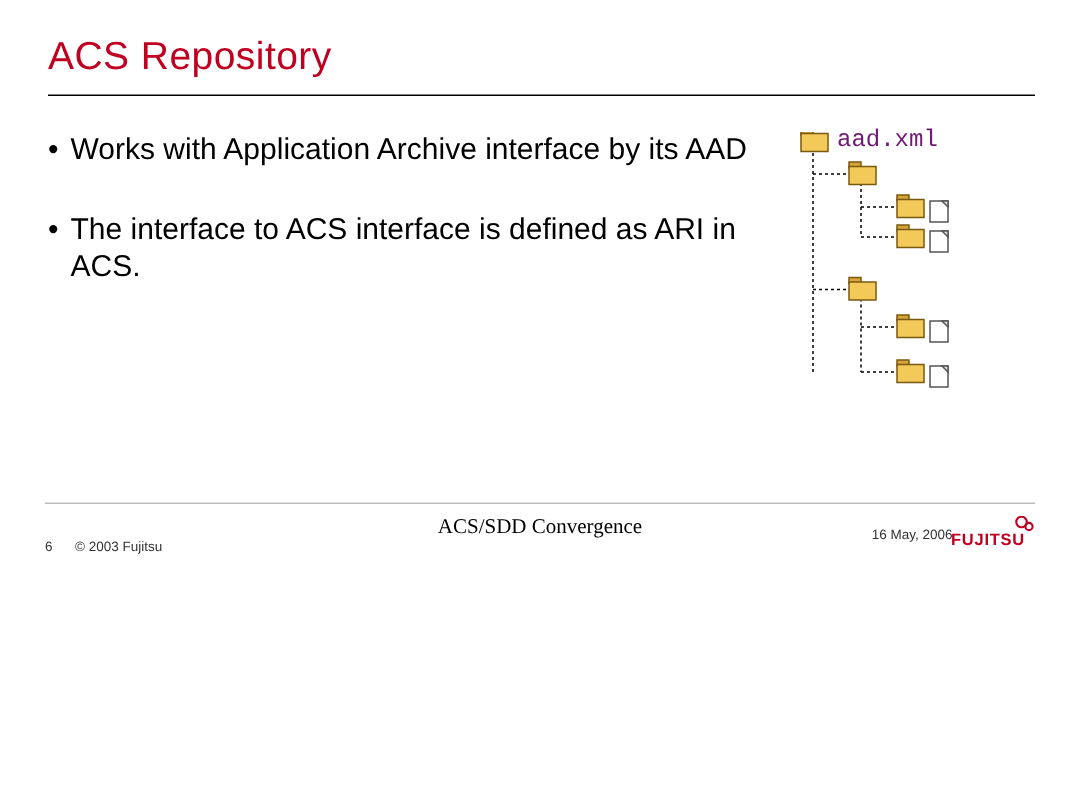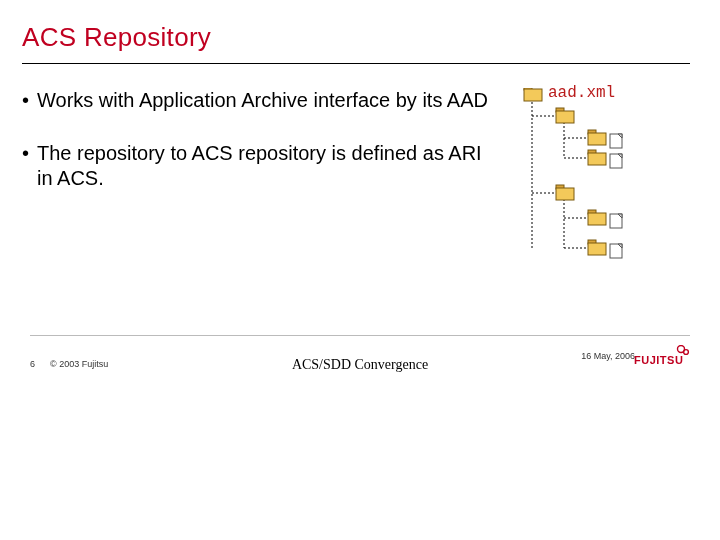--- a/index.html
+++ b/index.html
@@ -1,30 +1,30 @@
 <!DOCTYPE html>
 <html><head>
 <meta charset="utf-8">
 <style>
   * { box-sizing: border-box; margin: 0; padding: 0; }
   html, body { width: 720px; height: 540px; background: #fff; font-family: Arial, Helvetica, sans-serif; overflow: hidden; }
-  .slide { position: relative; width: 720px; height: 389px; padding: 22px 30px 0 22px; }
+  .slide { position: relative; width: 720px; height: 389px; padding: 22px 30px 0 32px; }
   .title { color: #c00020; font-size: 26px; font-weight: normal; letter-spacing: 0.3px; }
   .hr { border: none; border-top: 1.5px solid #000; margin: 10px 0 24px 0; }
   .body-row { display: flex; gap: 10px; }
   .text-col { flex: 0 0 480px; }
   .bullet { display: flex; gap: 8px; font-size: 20px; color: #000; margin-bottom: 28px; line-height: 1.25; }
   .bullet .dot { flex: 0 0 auto; }
   .tree-col { flex: 1; position: relative; height: 180px; }
-  .tree-label { position: absolute; top: -4px; left: 36px; font-family: "Courier New", monospace; font-size: 16px; color: #b91c1c; }
+  .tree-label { position: absolute; top: -4px; left: 36px; font-family: "Courier New", monospace; font-size: 16px; color: #701a75; }
   .footer { position: absolute; left: 0; right: 0; bottom: 14px; height: 32px; }
   .foot-rule { position: absolute; top: -8px; left: 30px; right: 30px; border-top: 1px solid #bbb; }
   .page-num { position: absolute; left: 30px; bottom: 6px; font-size: 9px; color: #333; }
   .copyright { position: absolute; left: 50px; bottom: 6px; font-size: 9px; color: #333; }
-  .center-text { position: absolute; left: 50%; transform: translateX(-50%); bottom: 2px; font-size: 14px; font-family: "Times New Roman", serif; color: #000; }
+  .center-text { position: absolute; left: 50%; transform: translateX(-50%); bottom: 15px; font-size: 14px; font-family: "Times New Roman", serif; color: #000; }
   .date { position: absolute; right: 85px; bottom: 14px; font-size: 9px; color: #333; margin-top: 35px; }
   .logo { position: absolute; right: 30px; bottom: 4px; margin-left: 16px; }
 
   
   .tree-svg { position: absolute; top: 0; left: 0; }
 </style>
 </head>
 <body>
 
 <div class="slide">
@@ -32,21 +32,21 @@
   <hr class="hr">
 
   <div class="body-row">
     <div class="text-col">
       <div class="bullet">
         <span class="dot">•</span>
         <span>Works with Application Archive interface by its AAD</span>
       </div>
       <div class="bullet">
         <span class="dot">•</span>
-        <span>The repository to ACS repository is defined as ARI in ACS.</span>
+        <span>The interface to ACS interface is defined as ARI in ACS.</span>
       </div>
     </div>
 
     <div class="tree-col">
       <div class="tree-label">aad.xml</div>
       <svg class="tree-svg" width="170" height="180">
 
         <g stroke="#000" stroke-width="1" stroke-dasharray="2,2" fill="none">
 
           <line x1="20" y1="10" x2="20" y2="160"></line>

